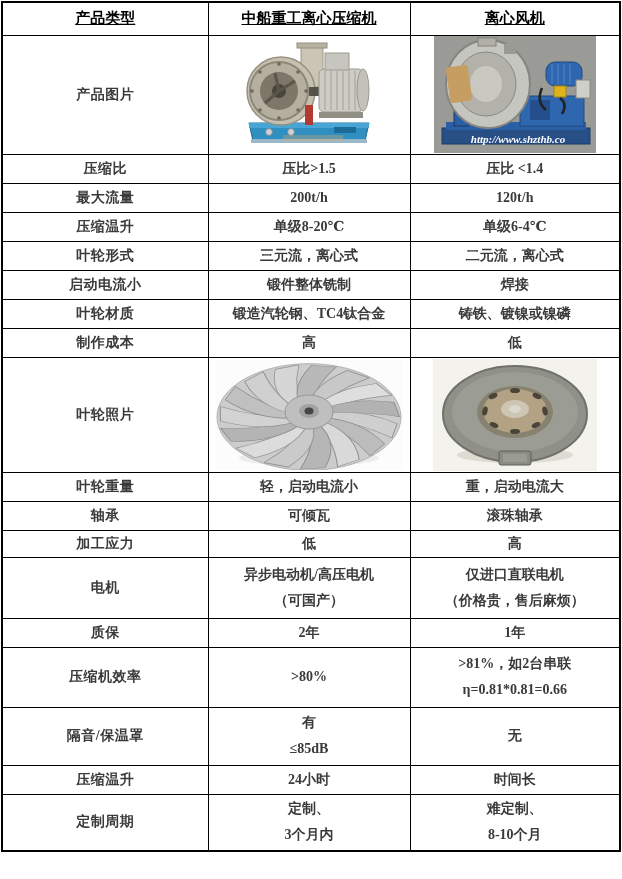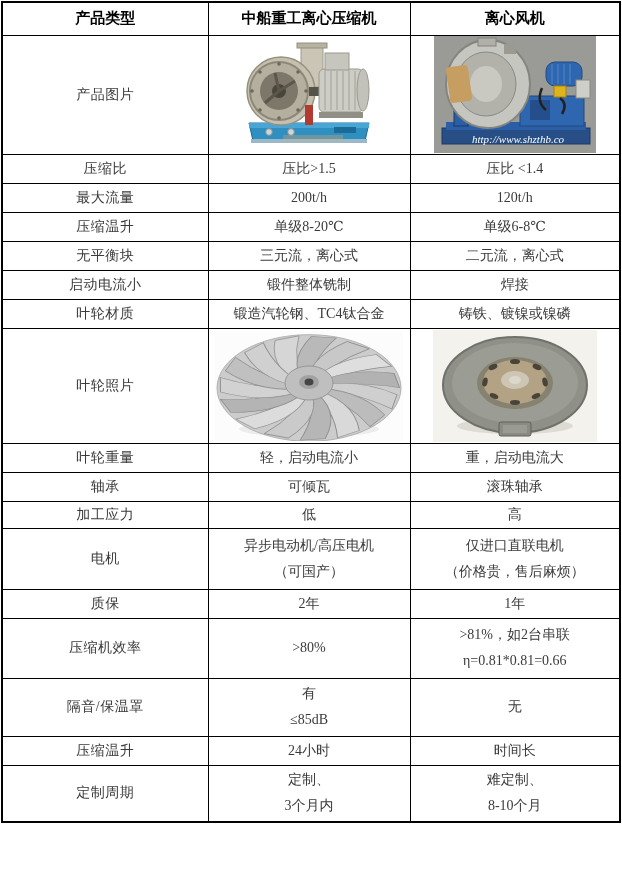--- a/index.html
+++ b/index.html
@@ -7,27 +7,28 @@
   .page{width:622px;height:879px;background:#fff;box-sizing:border-box;padding-top:1px;}
   table.cmp{border-collapse:collapse;width:618px;margin:0 auto;table-layout:fixed;border:2px solid #000;}
   table.cmp th, table.cmp td{
     border:1px solid #000;
     text-align:center;
     vertical-align:middle;
     padding:0;
     overflow:hidden;
     color:#3a3a3a;
     font-size:14px;
-    font-weight:normal;
+    font-weight:bold;
   }
   table.cmp th{
     color:#000;
     font-weight:bold;
     font-size:15px;
     font-family:"Liberation Sans","DejaVu Sans",sans-serif;
+    text-decoration:underline;
   }
   .line{line-height:26px;}
   td .single{line-height:normal;}
   .imgwrap{display:flex;align-items:flex-start;justify-content:center;width:100%;height:100%;}
   svg{display:block;}
   .lbl{letter-spacing:0.5px;}
 </style>
 </head>
 <body>
 
@@ -160,26 +161,26 @@
             <div class="single">120t/h</div>
           </td>
   </tr>
 
   <tr style="height:29px">
     <td class="lbl">压缩温升</td>
     <td>
             <div class="single">单级8-20℃</div>
           </td>
     <td>
-            <div class="single">单级6-8℃</div>
-          </td>
-  </tr>
-
-  <tr style="height:29px">
-    <td class="lbl">无平衡块</td>
+            <div class="single">单级6-4℃</div>
+          </td>
+  </tr>
+
+  <tr style="height:29px">
+    <td class="lbl">叶轮形式</td>
     <td>
             <div class="single">三元流，离心式</div>
           </td>
     <td>
             <div class="single">二元流，离心式</div>
           </td>
   </tr>
 
   <tr style="height:29px">
     <td class="lbl">启动电流小</td>
@@ -194,20 +195,29 @@
   <tr style="height:29px">
     <td class="lbl">叶轮材质</td>
     <td>
             <div class="single">锻造汽轮钢、TC4钛合金</div>
           </td>
     <td>
             <div class="single">铸铁、镀镍或镍磷</div>
           </td>
   </tr>
 
+  <tr style="height:29px">
+    <td class="lbl">制作成本</td>
+    <td>
+            <div class="single">高</div>
+          </td>
+    <td>
+            <div class="single">低</div>
+          </td>
+  </tr>
 
   <tr style="height:115px">
     <td class="lbl">叶轮照片</td>
     <td>
       <div class="imgwrap">
 
         <svg width="188" height="110" viewBox="0 0 188 110">
           <rect x="0" y="0" width="188" height="110" fill="#fcfcfc"></rect>
           <ellipse cx="94" cy="98" rx="70" ry="8" fill="#ececec"></ellipse>
           <g transform="translate(94,57) scale(1,0.58)">

